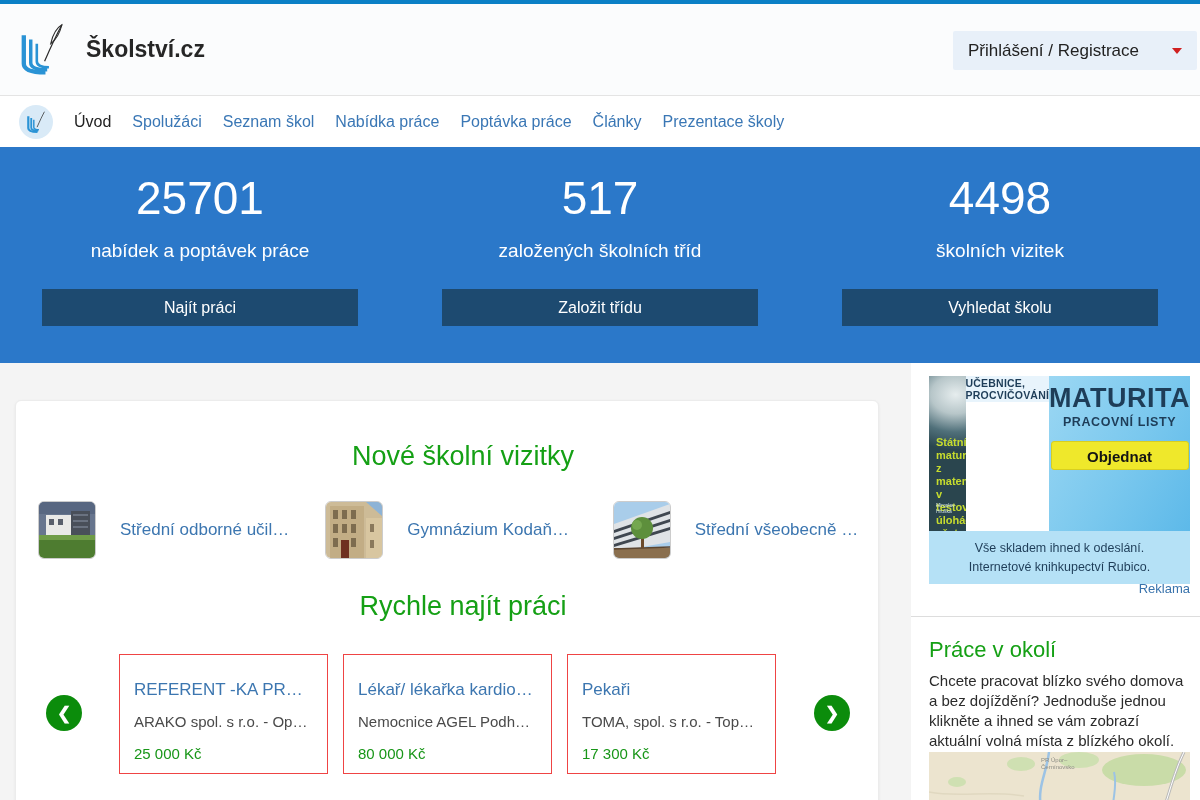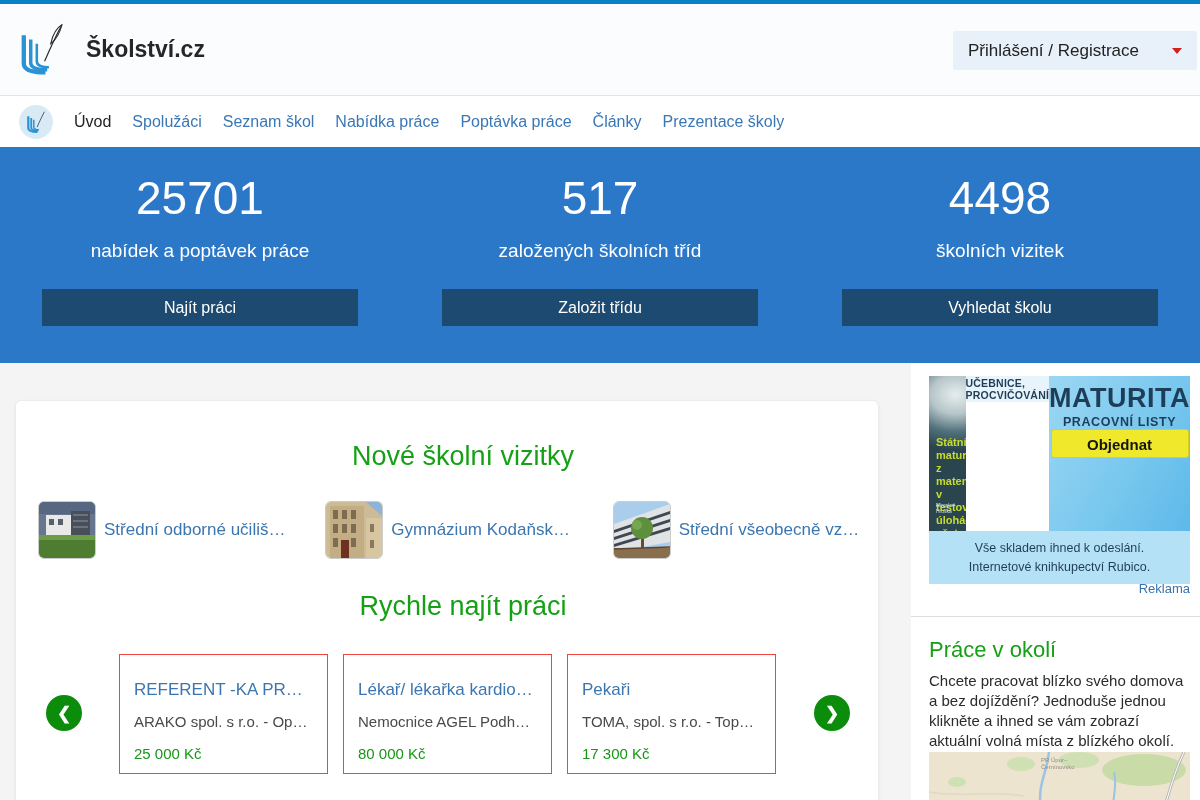--- a/index.html
+++ b/index.html
@@ -46,21 +46,21 @@
   .section-heading { position:absolute; left:16px; width:100%; text-align:center;
     color:#15a015; font-size:27px; font-weight:500; }
   .heading-visitky { top:40px; }
   .heading-jobs { top:190px; }
 
   .school-row { position:absolute; top:100px; left:0; right:0; display:flex; }
   .school-item { flex:1; display:flex; align-items:center; padding-left:22px; min-width:0; cursor:pointer; }
   .thumb { width:58px; height:58px; border:1px solid #ccc; border-radius:6px; background:#fff;
     overflow:hidden; flex:0 0 auto; }
   .thumb svg { display:block; }
-  .school-link { margin-left:8px; font-size:17px; color:#3c76b0; white-space:nowrap;
+  .school-link { margin-left:24px; font-size:17px; color:#3c76b0; white-space:nowrap;
     overflow:hidden; text-overflow:ellipsis; padding-right:14px; }
 
   .carousel { position:absolute; top:253px; left:0; width:100%; height:122px; }
   .job-card { position:absolute; top:0; width:209px; height:120px; background:#fff;
     border:1px solid #ef4444; padding:25px 14px 0; cursor:pointer; }
   .job-card-1 { left:103px; } .job-card-2 { left:327px; } .job-card-3 { left:551px; }
   .job-title { font-size:17px; color:#3c76b0; white-space:nowrap; overflow:hidden; text-overflow:ellipsis; }
   .job-company { font-size:15px; color:#4a4a4a; margin-top:13px; white-space:nowrap;
     overflow:hidden; text-overflow:ellipsis; }
   .job-salary { font-size:15px; color:#189618; margin-top:15px; }
@@ -80,21 +80,21 @@
   .cover-title { position:absolute; left:7px; right:3px; top:60px; font-size:11px;
     font-weight:bold; color:#c6dc2e; line-height:1.18; }
   .cover-author { position:absolute; left:7px; top:126px; font-size:5px; color:#cfe0e6; }
   .ad-right { flex:1; display:flex; flex-direction:row; }
   .ad-strip { height:26px; background:#e8f4fc; display:flex; align-items:center;
     justify-content:center; font-size:10.5px; font-weight:bold; color:#1e3d58; letter-spacing:.2px; }
   .ad-main { flex:1; background:linear-gradient(120deg,#9bd7f3 0%,#7ac8ee 55%,#5db9e9 100%);
     display:flex; flex-direction:column; align-items:center; }
   .ad-title { margin-top:9px; font-size:27px; font-weight:800; color:#1e3d58; letter-spacing:.5px; line-height:1; }
   .ad-sub { margin-top:3px; font-size:12.5px; font-weight:600; color:#1e3d58; letter-spacing:.6px; }
-  .ad-btn { width:138px; height:29px; line-height:29px; text-align:center;
+  .ad-btn { margin-top:12px; width:138px; height:29px; line-height:29px; text-align:center;
     background:#efe82b; border:1px solid #d8cf1f; border-radius:3px; font-size:15px;
     font-weight:bold; color:#141414; cursor:pointer; }
   .ad-bottom { height:53px; background:#b5e1f6; display:flex; flex-direction:column;
     align-items:center; justify-content:center; font-size:12.5px; color:#1e3d58; line-height:1.45; }
   .reklama-link { position:absolute; right:10px; top:218px; font-size:13px; color:#3973ac; cursor:pointer;margin-left:20px; }
   .side-divider { position:absolute; left:0; right:0; top:253px; border-top:1px solid #ddd; }
   .nearby-heading { position:absolute; left:18px; top:274px; font-size:22px;
     font-weight:500; color:#15a015; }
   .nearby-text { position:absolute; left:18px; top:308px; width:264px; font-size:15px;
     color:#2b2b2b; line-height:1.33; }

